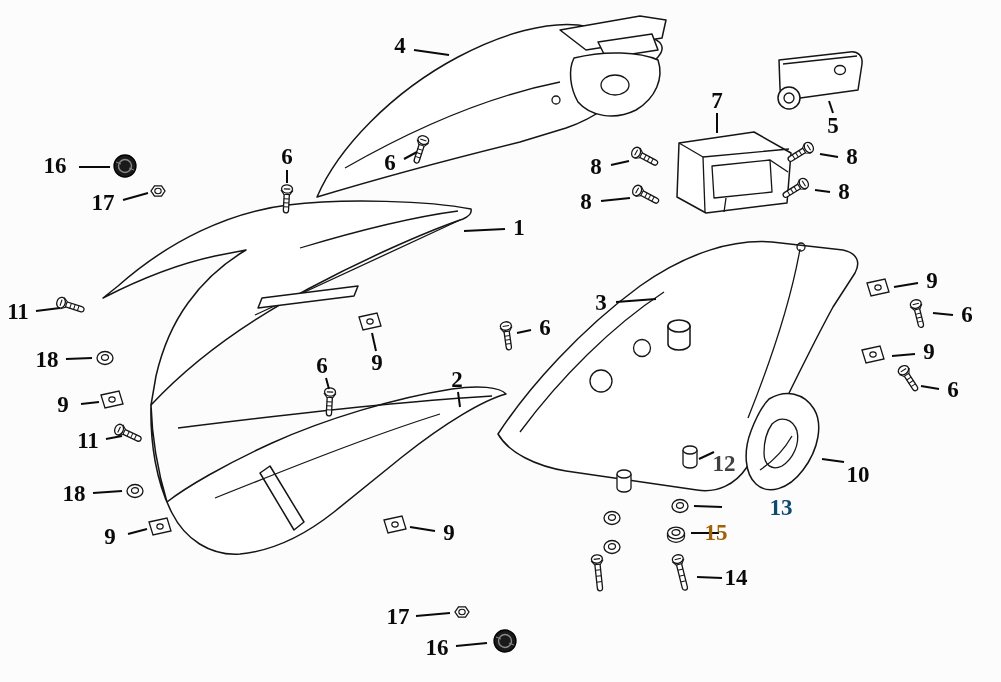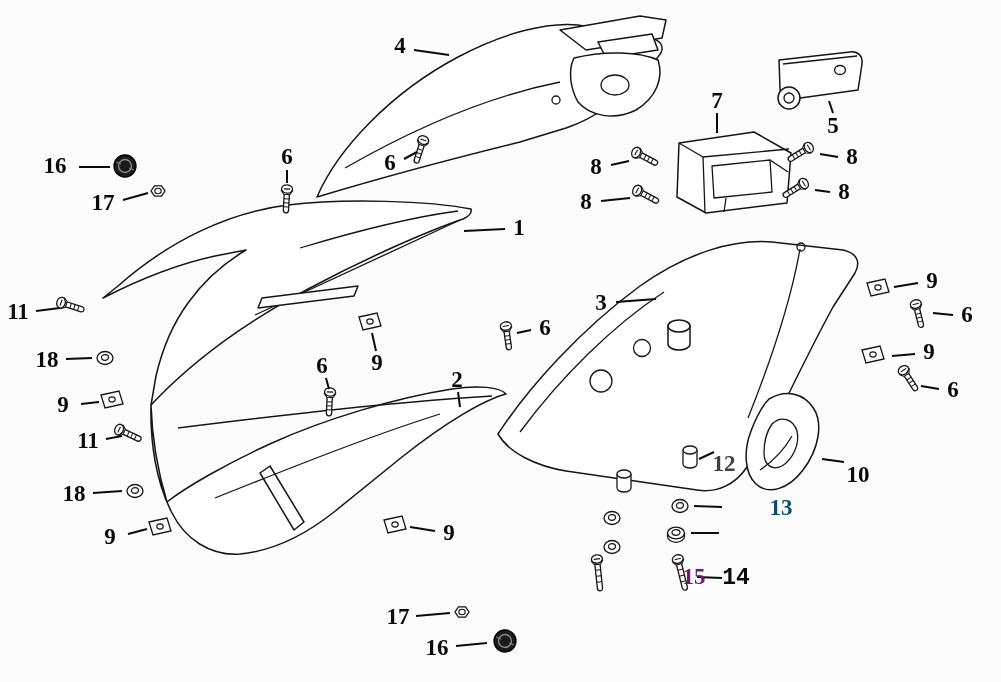--- a/index.html
+++ b/index.html
@@ -235,18 +235,18 @@
       <div class="callout" style="left: 377px; top: 363px; color: rgb(10, 10, 10);">9</div>
       <div class="callout" style="left: 545px; top: 328px; color: rgb(10, 10, 10);">6</div>
       <div class="callout" style="left: 457px; top: 380px; color: rgb(10, 10, 10);">2</div>
       <div class="callout" style="left: 88px; top: 441px; color: rgb(10, 10, 10);">11</div>
       <div class="callout" style="left: 74px; top: 494px; color: rgb(10, 10, 10);">18</div>
       <div class="callout" style="left: 110px; top: 537px; color: rgb(10, 10, 10);">9</div>
       <div class="callout" style="left: 449px; top: 533px; color: rgb(10, 10, 10);">9</div>
       <div class="callout" style="left: 724px; top: 444px; color: #404040; margin-top: 20px;">12</div>
       <div class="callout" style="left: 858px; top: 463px; color: rgb(10, 10, 10); margin-top: 12px;">10</div>
       <div class="callout" style="left: 736px; top: 508px; color: #0c4a6e; margin-left: 45px;">13</div>
-      <div class="callout" style="left: 694px; top: 533px; color: #701a75; margin-top: 44px;">15</div>
-      <div class="callout" style="left: 736px; top: 578px; color: rgb(10, 10, 10); font-family: Liberation Mono, monospace;">14</div>
+      <div class="callout" style="left: 716px; top: 533px; color: #a16207;">15</div>
+      <div class="callout" style="left: 736px; top: 578px; color: rgb(10, 10, 10);">14</div>
       <div class="callout" style="left: 398px; top: 617px; color: rgb(10, 10, 10);">17</div>
       <div class="callout" style="left: 437px; top: 648px; color: rgb(10, 10, 10);">16</div>
     </div>
 </div>
 
 </body></html>

